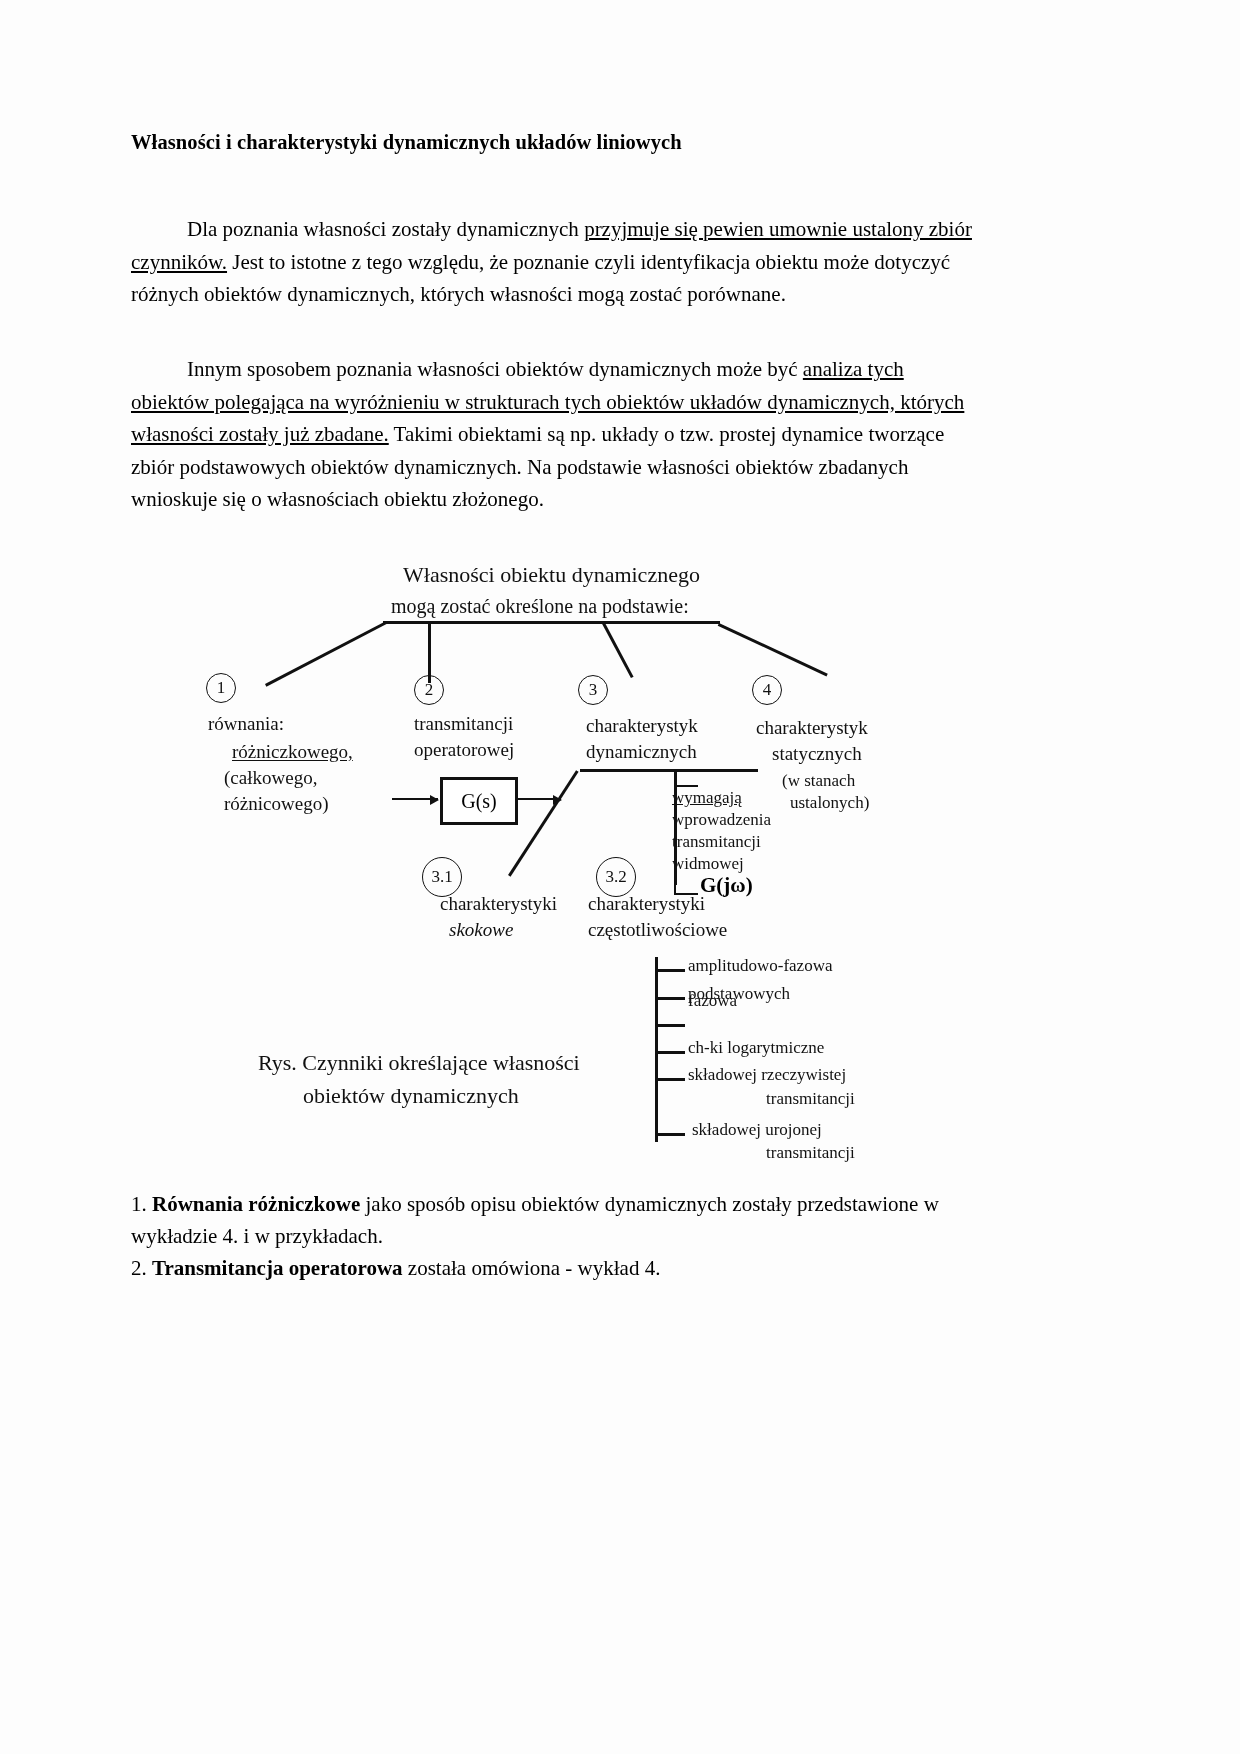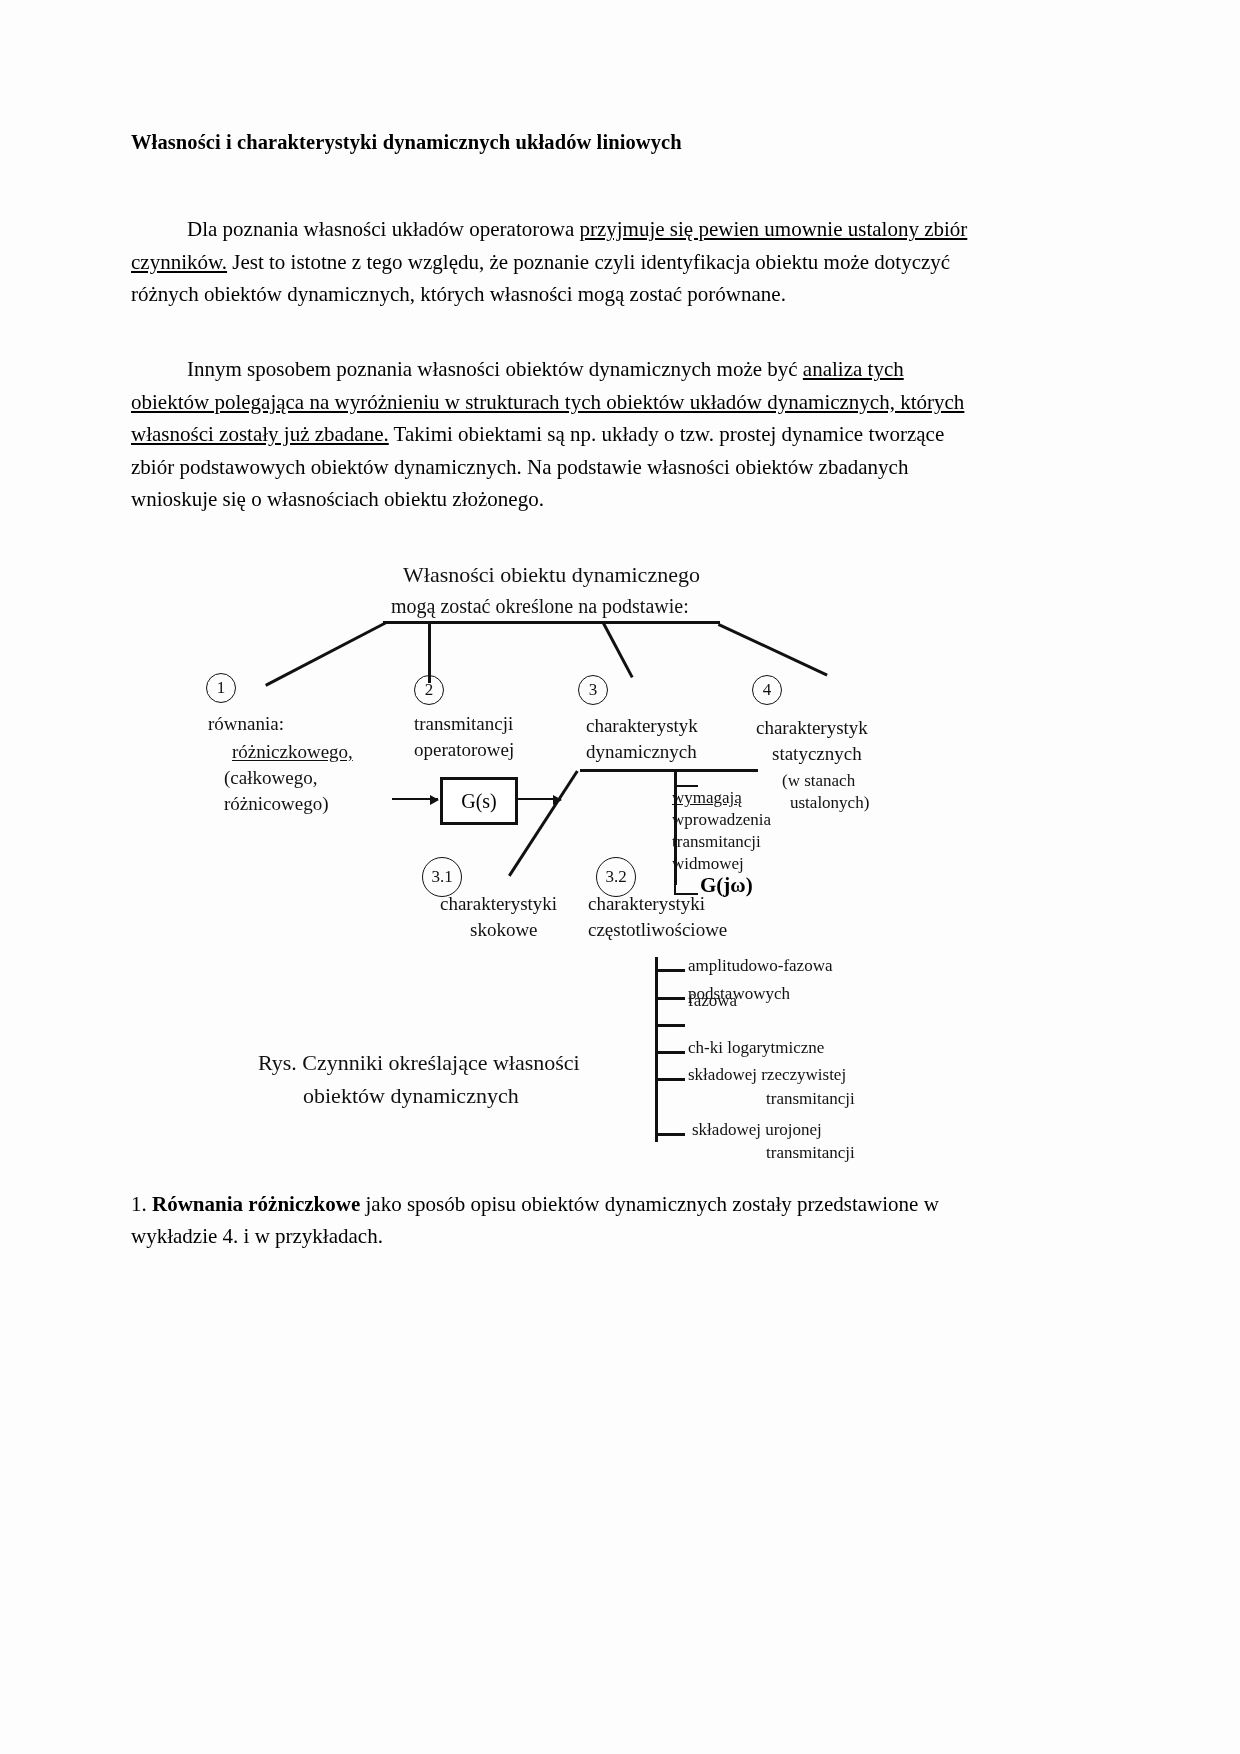--- a/index.html
+++ b/index.html
@@ -63,21 +63,21 @@
   }
   .gjw{position:absolute;font-size:21px;font-weight:bold;white-space:nowrap;}
 </style>
 </head>
 <body>
 
 <div class="page">
 
   <div class="doc-title">Własności i charakterystyki dynamicznych układów liniowych</div>
 
-  <div class="para" id="para1"><span class="indent"></span><span>Dla poznania własności układów operatorowa </span><span class="u">przyjmuje się pewien umownie ustalony zbiór czynników.</span><span> Jest to istotne z tego względu, że poznanie czyli identyfikacja obiektu może dotyczyć różnych obiektów dynamicznych, których własności mogą zostać porównane.</span></div>
+  <div class="para" id="para1"><span class="indent"></span><span>Dla poznania własności zostały dynamicznych </span><span class="u">przyjmuje się pewien umownie ustalony zbiór czynników.</span><span> Jest to istotne z tego względu, że poznanie czyli identyfikacja obiektu może dotyczyć różnych obiektów dynamicznych, których własności mogą zostać porównane.</span></div>
 
   <div class="para" id="para2"><span class="indent"></span><span>Innym sposobem poznania własności obiektów dynamicznych może być </span><span class="u">analiza tych obiektów polegająca na wyróżnieniu w strukturach tych obiektów układów dynamicznych, których własności zostały już zbadane.</span><span> Takimi obiektami są np. układy o tzw. prostej dynamice tworzące zbiór podstawowych obiektów dynamicznych. Na podstawie własności obiektów zbadanych wnioskuje się o własnościach obiektu złożonego.</span></div>
 
   <div class="figure">
 
     <div class="cap" style="left:403px;top:17px;">Własności obiektu dynamicznego</div>
     <div class="fig-txt" style="left:391px;top:50px;font-size:20px;">mogą zostać określone na podstawie:</div>
 
     <div class="ln h3" style="left:383px;top:76px;width:337px;"></div>
 
@@ -124,21 +124,21 @@
     <div class="ln h2" style="left:674px;top:348px;width:24px;"></div>
 
     <div class="fig-txt fig-sm" style="left:672px;top:243px;text-decoration:underline;">wymagają</div>
     <div class="fig-txt fig-sm" style="left:672px;top:265px;">wprowadzenia</div>
     <div class="fig-txt fig-sm" style="left:672px;top:287px;">transmitancji</div>
     <div class="fig-txt fig-sm" style="left:672px;top:309px;">widmowej</div>
     <div class="gjw" style="left:700px;top:328px;">G(jω)</div>
 
     <div class="circ wide" style="left:422px;top:312px;">3.1</div>
     <div class="fig-txt" style="left:440px;top:348px;">charakterystyki</div>
-    <div class="fig-txt" style="left:470px;top:374px;">skokowe</div>
+    <div class="fig-txt" style="left:449px;top:374px;font-style:italic;">skokowe</div>
 
     <div class="circ wide" style="left:596px;top:312px;">3.2</div>
     <div class="fig-txt" style="left:588px;top:348px;">charakterystyki</div>
     <div class="fig-txt" style="left:588px;top:374px;">częstotliwościowe</div>
 
     <div class="ln v3" style="left:655px;top:412px;height:185px;"></div>
 
     <div class="ln h3" style="left:655px;top:424px;width:30px;"></div>
     <div class="fig-txt fig-sm" style="left:688px;top:411px;">amplitudowo-fazowa</div>
 
@@ -158,15 +158,16 @@
     <div class="ln h3" style="left:655px;top:588px;width:30px;"></div>
     <div class="fig-txt fig-sm" style="left:692px;top:575px;">składowej urojonej</div>
     <div class="fig-txt fig-sm" style="left:766px;top:598px;">transmitancji</div>
 
     <div class="cap" style="left:258px;top:505px;">Rys. Czynniki określające własności</div>
     <div class="cap" style="left:303px;top:538px;">obiektów dynamicznych</div>
   </div>
 
   <div class="tail" id="tail">
     <div><span>1.</span> <b>Równania różniczkowe</b><span> jako sposób opisu obiektów dynamicznych zostały przedstawione w wykładzie 4. i w przykładach.</span></div>
+    <div><span>2.</span> <b>Transmitancja operatorowa</b><span> została omówiona - wykład 4.</span></div>
   </div>
 
 </div>
 
 </body></html>

